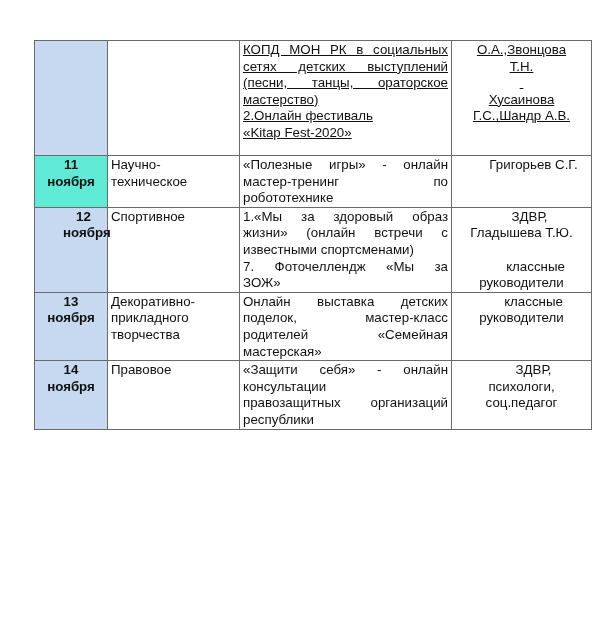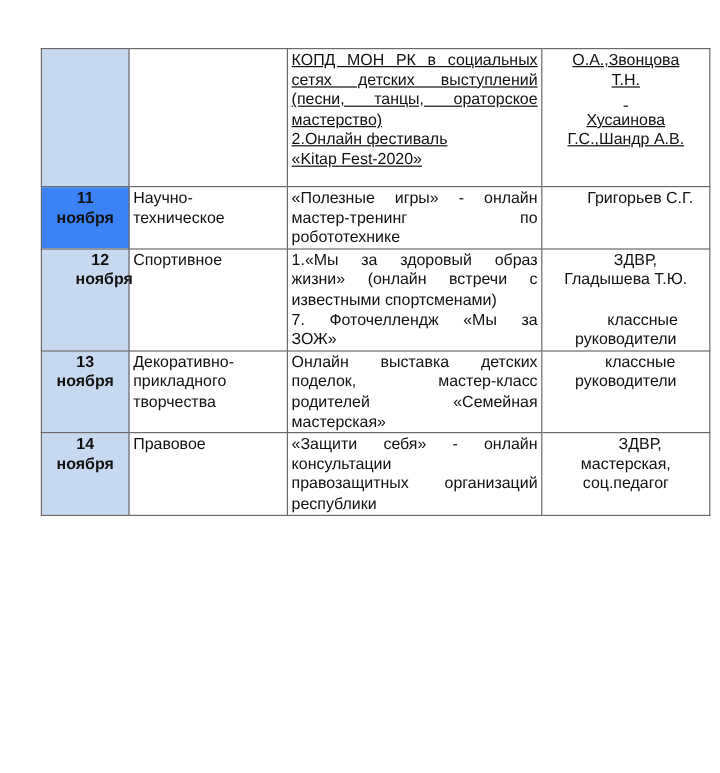--- a/index.html
+++ b/index.html
@@ -72,21 +72,21 @@
       <td class="resp-cell">
         <span class="line">О.А.,Звонцова</span>
         <span class="line">Т.Н.</span>
         <span class="line">&nbsp;</span>
         <span class="line">Хусаинова</span>
         <span class="line">Г.С.,Шандр А.В.</span>
       </td>
     </tr>
 
     <tr class="r1">
-      <td class="date-cell" style="background: #3b82f6;">
+      <td class="date-cell" style="background: #5eead4;">
         <div>11</div>
         <div>ноября</div>
       </td>
       <td class="dir-cell">
         <div>Научно-</div>
         <div>техническое</div>
       </td>
       <td class="act-cell">
         <span class="line just">«Полезные игры» - онлайн</span>
         <span class="line just">мастер-тренинг по</span>
@@ -152,18 +152,18 @@
         <div>Правовое</div>
       </td>
       <td class="act-cell">
         <span class="line just">«Защити себя» - онлайн</span>
         <span class="line">консультации</span>
         <span class="line just">правозащитных организаций</span>
         <span class="line">республики</span>
       </td>
       <td class="resp-cell">
         <span class="line indent2">ЗДВР,</span>
-        <span class="line">мастерская,</span>
+        <span class="line">психологи,</span>
         <span class="line">соц.педагог</span>
       </td>
     </tr>
   </tbody>
 </table>
 
 </body></html>

